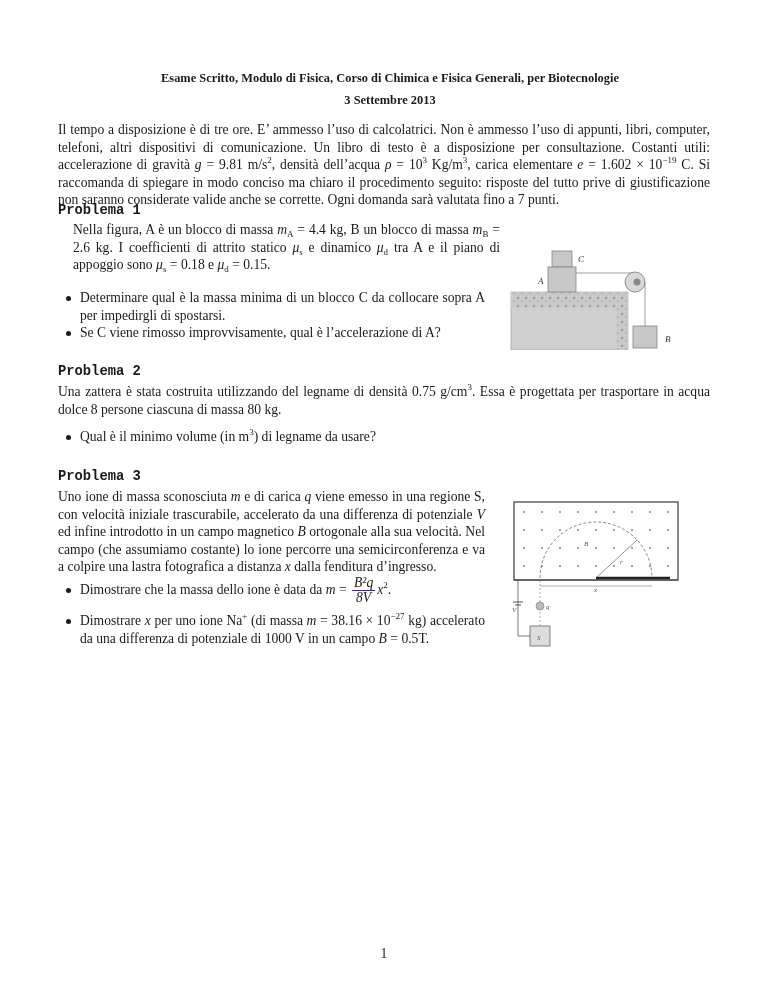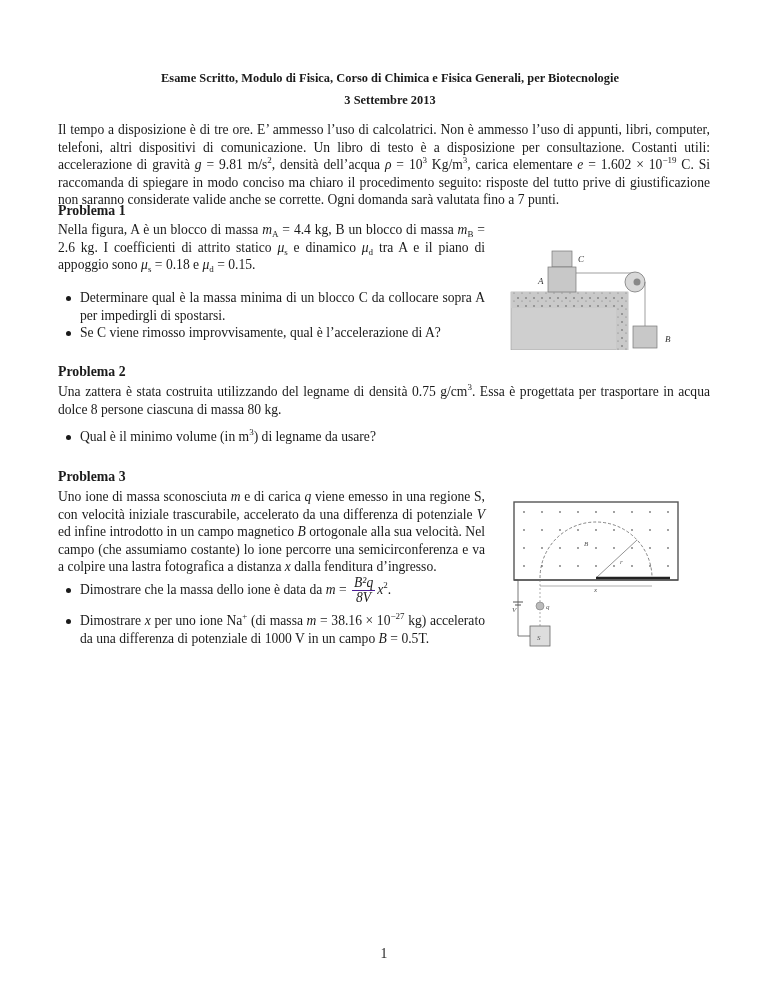--- a/index.html
+++ b/index.html
@@ -18,27 +18,27 @@
     .t1 { top: 70px; }
     .t2 { top: 92px; }
     .para {
       position: absolute; left: 58px; width: 652px;
       font-family: Liberation Serif, serif;
       font-size: 13.6px; line-height: 17.5px; text-align: justify;
     }
     .intro { top: 121px; }
     .heading {
       position: absolute; left: 58px; font-weight: bold;
-      font-family: Liberation Serif, serif;
+      font-family: Liberation Mono, monospace;
       font-size: 13.8px;
     }
     .h1 { top: 203px; }
     .h2 { top: 364px; }
     .h3 { top: 469px; }
-    .p1 { top: 221px; width: 427px; }
+    .p1 { top: 221px; width: 427px; margin-left: 15px; }
     .p2 { top: 383px; }
     .p3 { top: 488px; width: 427px; }
     ul.bul {
       position: absolute; left: 58px; margin: 0; padding: 0; list-style: none;
       font-family: "Liberation Serif", "DejaVu Serif", serif;
       font-size: 13.6px; line-height: 17.5px;
     }
     ul.bul li { position: relative; padding-left: 22px; text-align: justify; }
     ul.bul li .dot {
       position: absolute; left: 8px; top: 7px; width: 5px; height: 5px;

